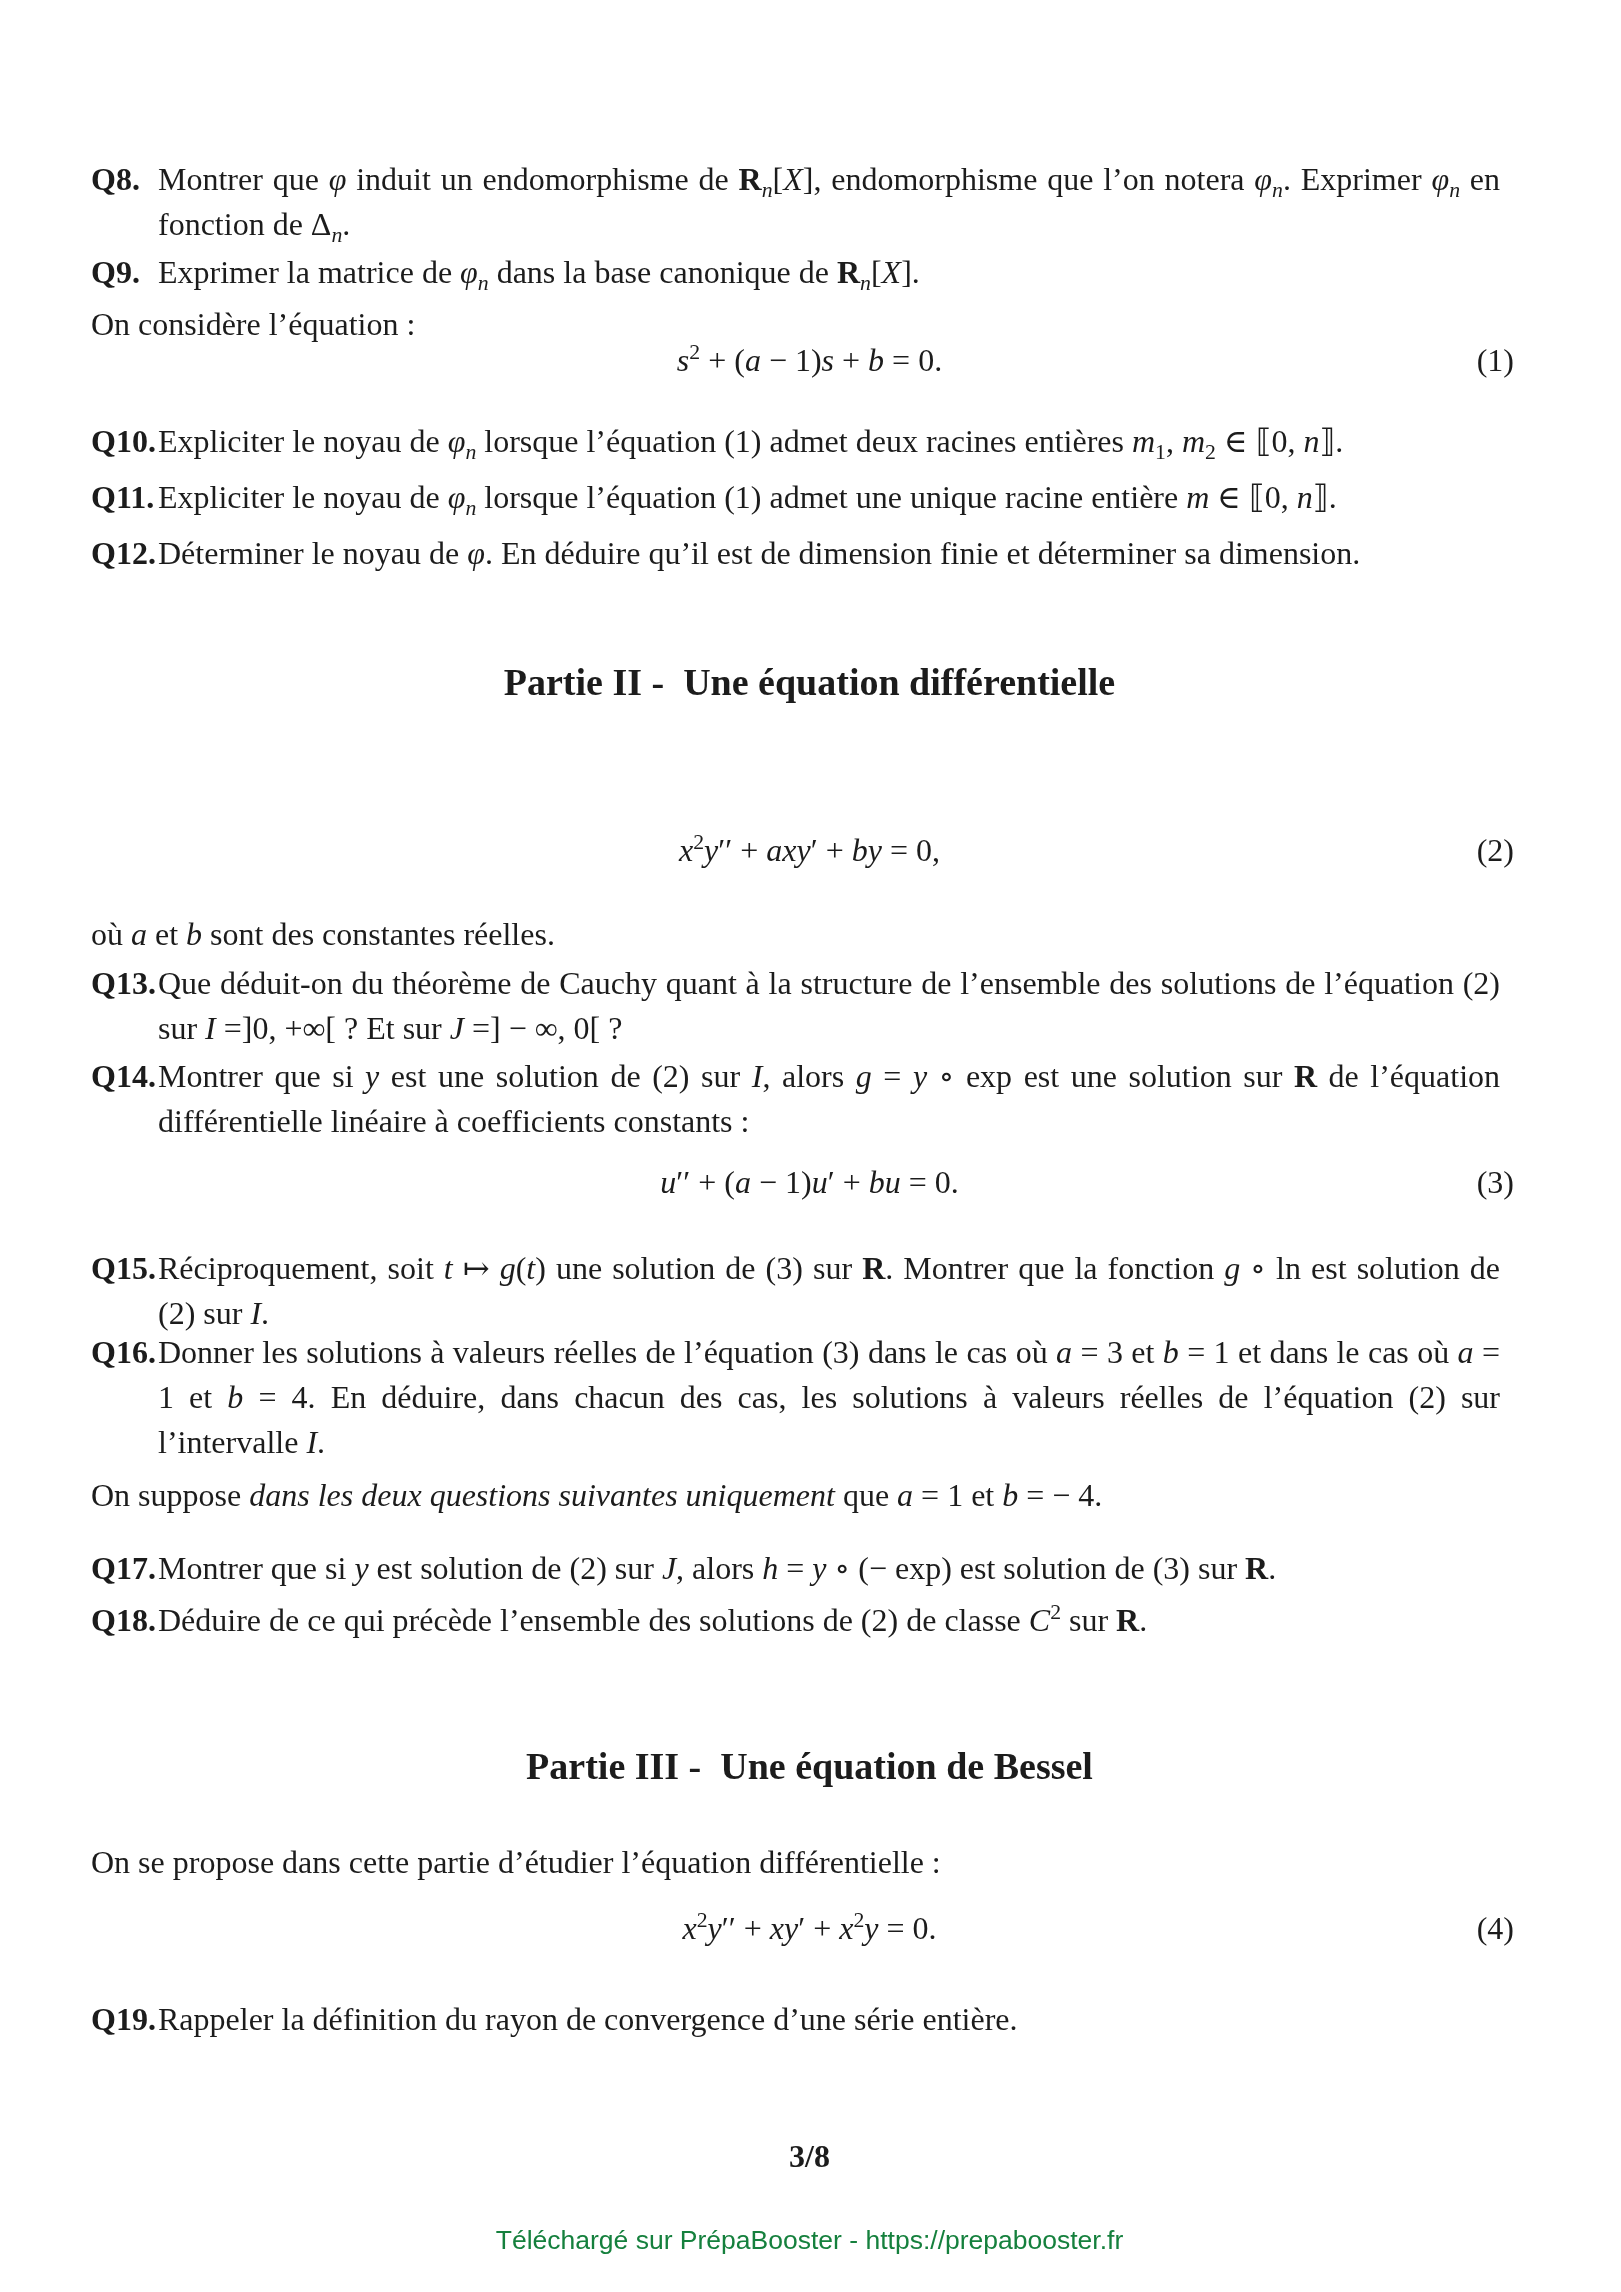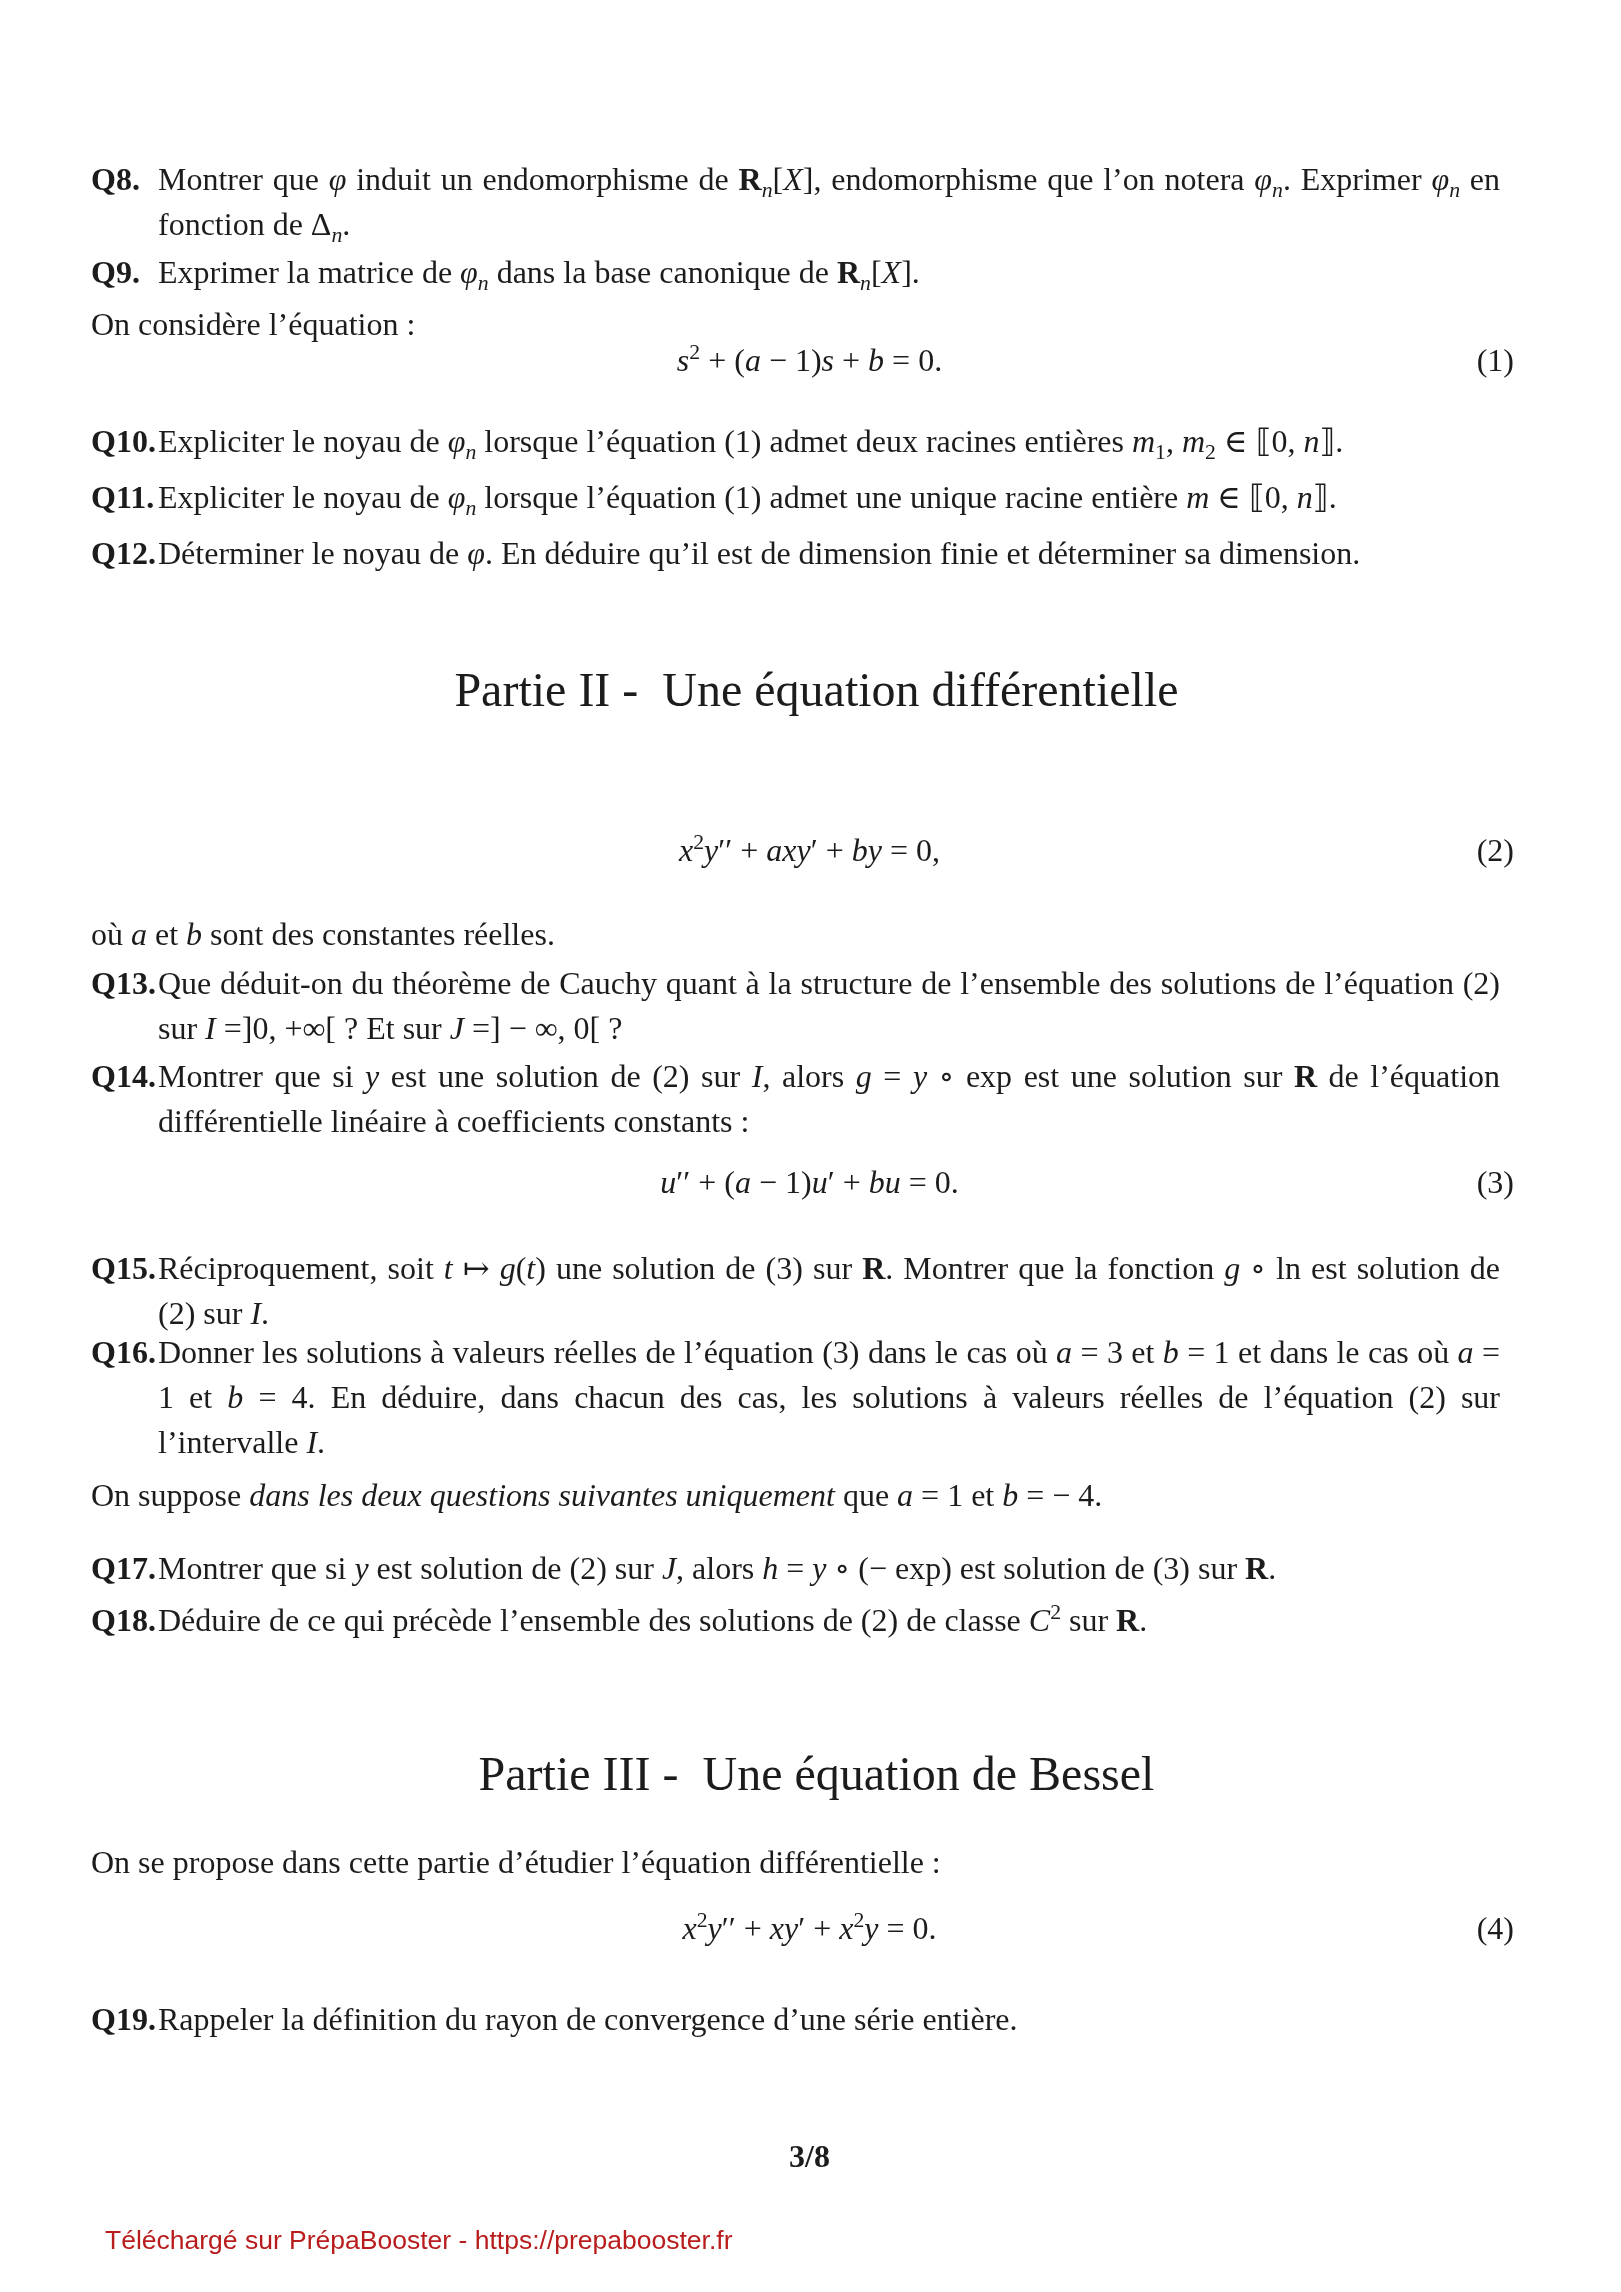--- a/index.html
+++ b/index.html
@@ -24,28 +24,28 @@
     display:inline-block;
     width:67px;
     text-indent:0;
     font-weight:bold;
   }
   .para{margin:0;text-align:justify;line-height:45px;}
   .eqrow{position:absolute;left:105px;width:1409px;text-align:center;line-height:45px;}
   .eqno{position:absolute;right:0;top:0;}
   .part{
     position:absolute;left:105px;width:1409px;
-    margin:7px;text-align:center;
-    font-weight:normal;font-size:48px;line-height:47px;
+    margin:0;text-align:center;
+    font-weight:bold;font-size:38px;line-height:47px;
   }
   .pagenum{position:absolute;left:105px;width:1409px;text-align:center;font-weight:bold;margin-top:29px;}
   .footer{
-    position:absolute;left:105px;width:1409px;text-align:left;
+    position:absolute;left:105px;width:1409px;text-align:center;
     font-family:"Liberation Sans","DejaVu Sans",sans-serif;
-    font-size:26.5px;color:#b91c1c;
+    font-size:26.5px;color:#15803d;
   }
   
   .seg-i{font-style:italic;}
   .seg-b{font-weight:bold;}
   .seg-sup{font-size:68%;vertical-align:super;line-height:0;}
   .seg-sub{font-size:68%;vertical-align:sub;line-height:0;}
   .seg-isub{font-size:68%;vertical-align:sub;line-height:0;font-style:italic;}
 </style>
 </head>
 <body>

